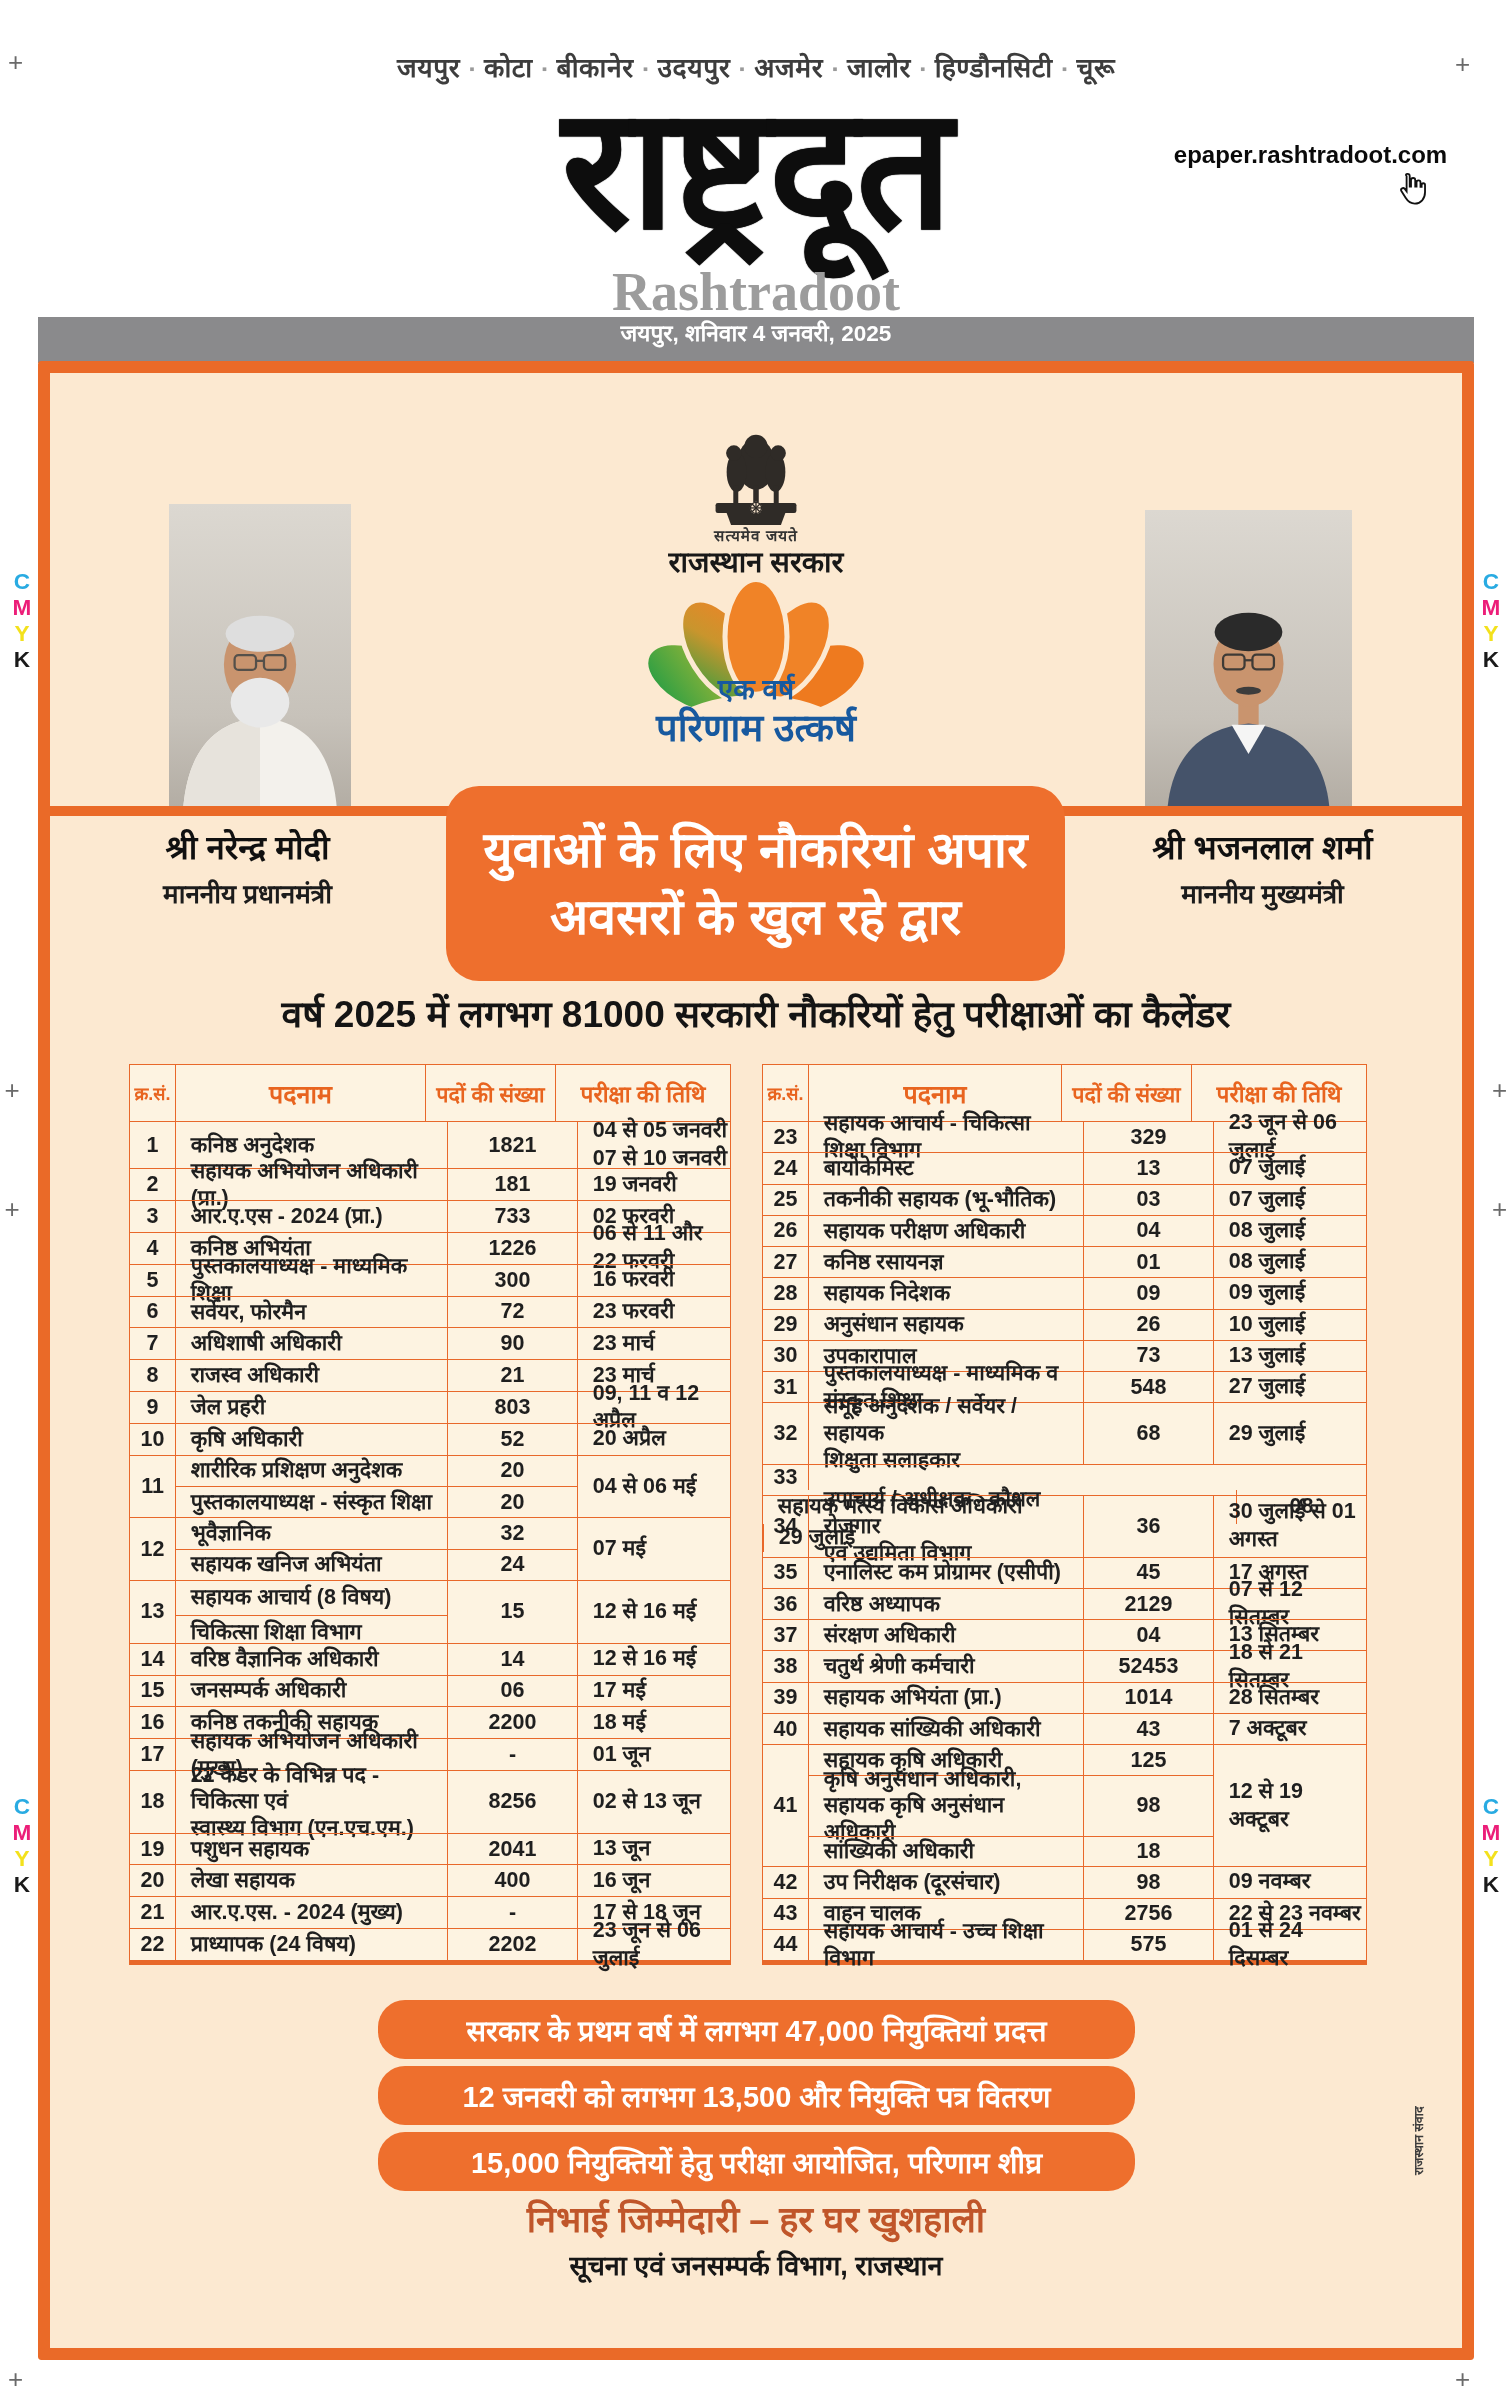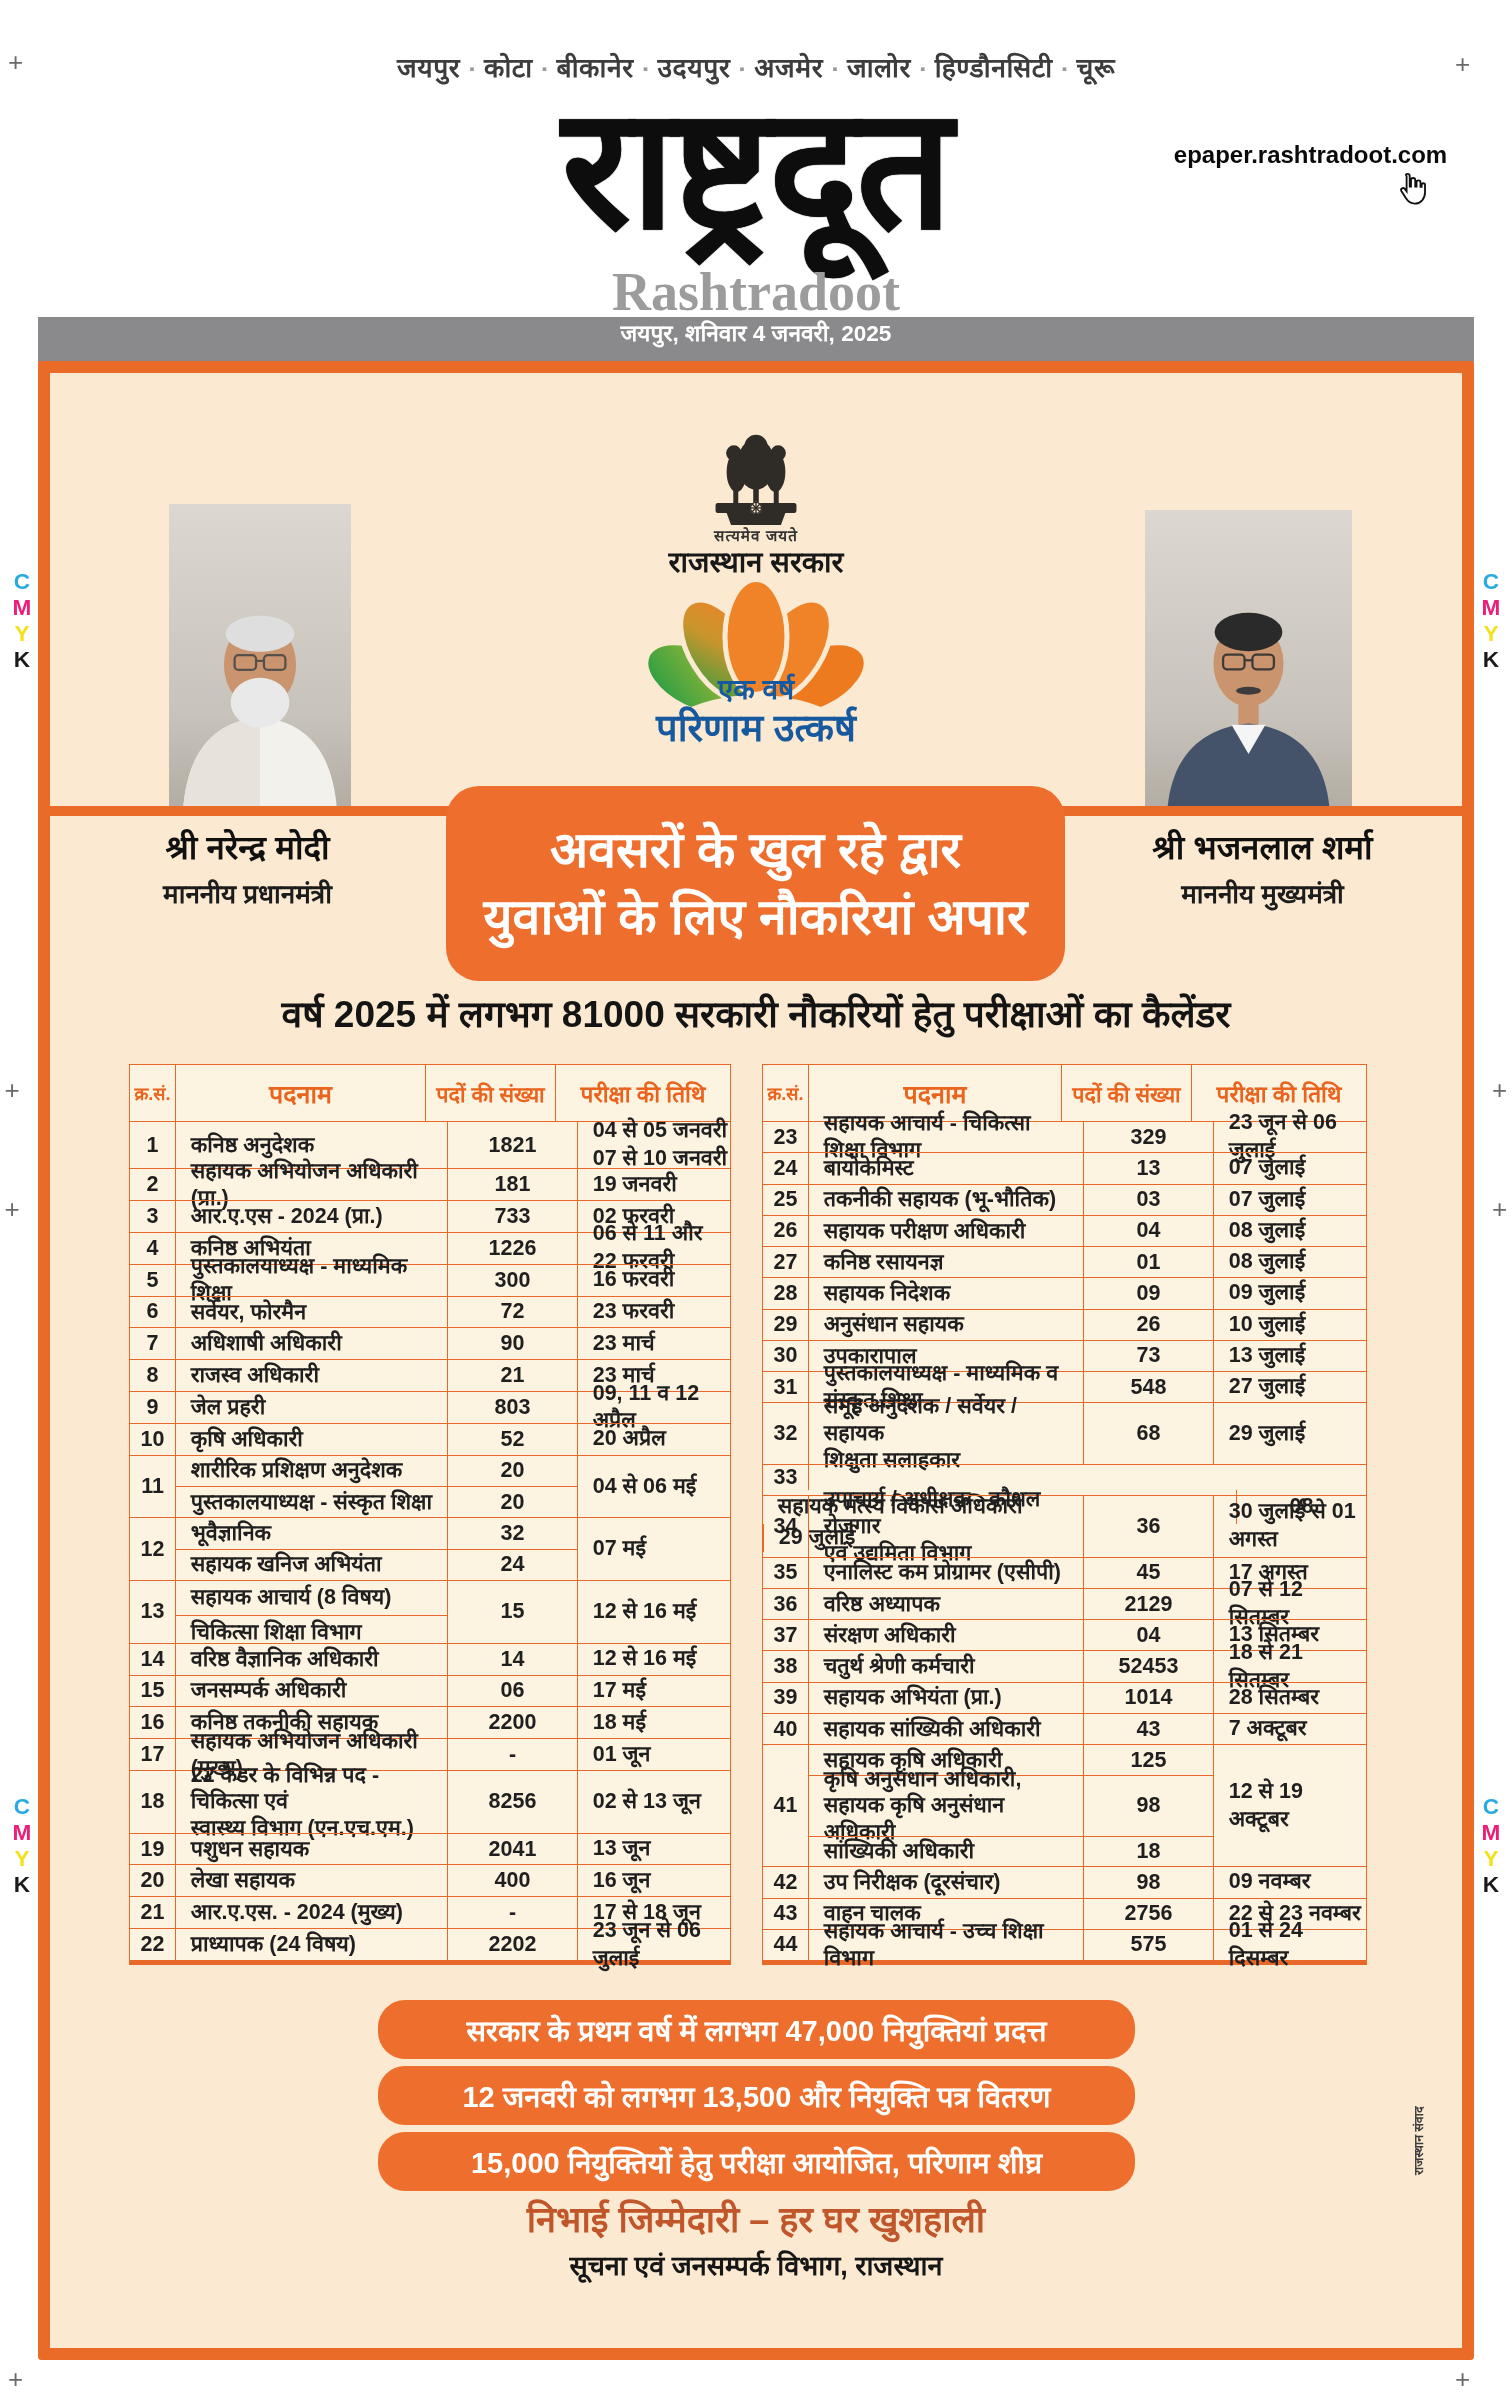--- a/index.html
+++ b/index.html
@@ -214,22 +214,22 @@
     <rect x="190" y="256" width="38" height="26" rx="7" fill="none" stroke="#3e3a36" stroke-width="4"></rect>
     <line x1="176" y1="266" x2="190" y2="266" stroke="#3e3a36" stroke-width="4"></line>
   </svg>
 </div>
 <div id="cm-name" class="abs cap-name">श्री भजनलाल शर्मा</div>
 <div id="cm-title" class="abs cap-title">माननीय मुख्यमंत्री</div>
 
 <div id="stripe" class="abs"></div>
 
 <div id="headline" class="abs">
+  <div class="hl">युवाओं के लिए नौकरियां अपार</div>
   <div class="hl">अवसरों के खुल रहे द्वार</div>
-  <div class="hl">युवाओं के लिए नौकरियां अपार</div>
 </div>
 
 <div id="subtitle" class="abs ctr">वर्ष 2025 में लगभग 81000 सरकारी नौकरियों  हेतु परीक्षाओं का कैलेंडर</div>
 
 <div id="table-left" class="jobs-table">
     <div class="t-row t-header">
       <div class="hc hc-sno">क्र.सं.</div>
       <div class="hc hc-post">पदनाम</div>
       <div class="hc hc-count">पदों की संख्या</div>
       <div class="hc hc-date">परीक्षा की तिथि</div>

